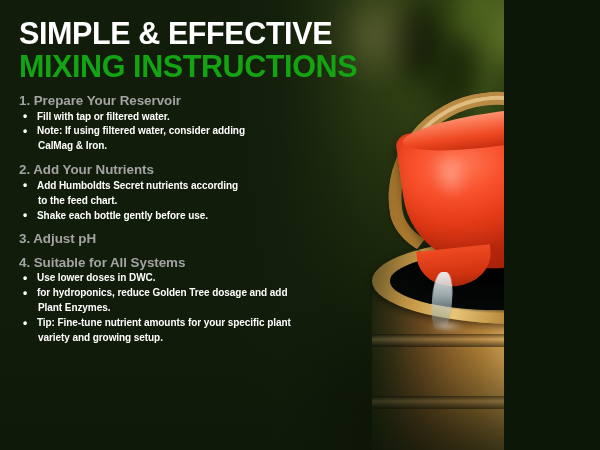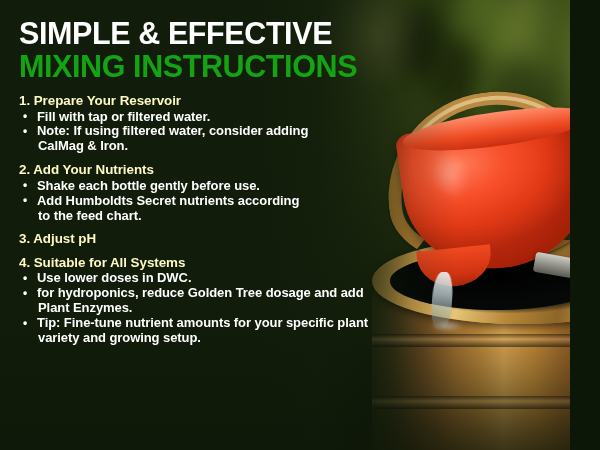--- a/index.html
+++ b/index.html
@@ -8,21 +8,21 @@
   html, body {
     width: 600px;
     height: 450px;
     overflow: hidden;
     background: #0d1707;
     font-family: "Liberation Sans", sans-serif;
   }
 
   #poster {
     position: relative;
-    width: 570px;
+    width: 504px;
     height: 450px;
     overflow: hidden;
     background: #16250e;
   }
 
   
   .photo {
     position: absolute;
     inset: 0;
     overflow: hidden;
@@ -257,38 +257,38 @@
     letter-spacing: -0.4px;
     white-space: nowrap;
   }
   .hl-1 { color: #ffffff; }
   .hl-2 { color: #13a313; }
 
   .section { margin-top: 6px; }
   .section:first-of-type { margin-top: 0; }
 
   .sec-title {
-    color: #fef9c3;
+    color: #a3a3a3;
     font-weight: bold;
     font-size: 13.4px;
     line-height: 17.5px;
     letter-spacing: -0.05px;
     white-space: nowrap;
   }
 
   ul.bullets {
     list-style: none;
     margin: 0;
     padding: 0;
   }
   ul.bullets li {
     position: relative;
     color: #ffffff;
     font-weight: bold;
-    font-size: 13px;
+    font-size: 10px;
     line-height: 14.9px;
     letter-spacing: -0.07px;
     padding-left: 18px;
   }
   ul.bullets li::before {
     content: "\2022";
     position: absolute;
     left: 4px;
     top: -0.5px;
     font-size: 12px;
@@ -368,25 +368,25 @@
           <span>Note: If using filtered water, consider adding</span>
           <span class="cont">CalMag &amp; Iron.</span>
         </li>
       </ul>
     </div>
 
     <div class="section s2">
       <div class="sec-title">2. Add Your Nutrients</div>
       <ul class="bullets">
         <li>
-          <span>Shake each bottle gently before use.</span>
-        </li>
-        <li>
           <span>Add Humboldts Secret nutrients according</span>
           <span class="cont">to the feed chart.</span>
+        </li>
+        <li>
+          <span>Shake each bottle gently before use.</span>
         </li>
       </ul>
     </div>
 
     <div class="section s3">
       <div class="sec-title">3. Adjust pH</div>
     </div>
 
     <div class="section s4">
       <div class="sec-title">4. Suitable for All Systems</div>

